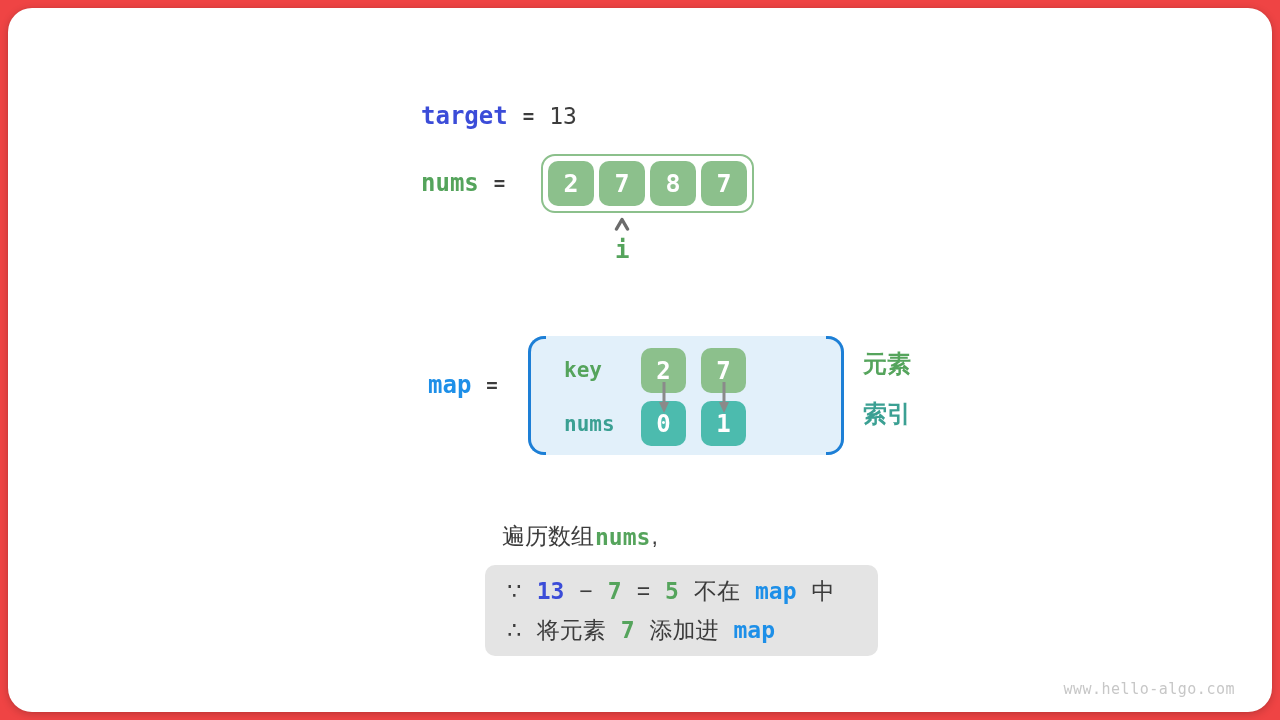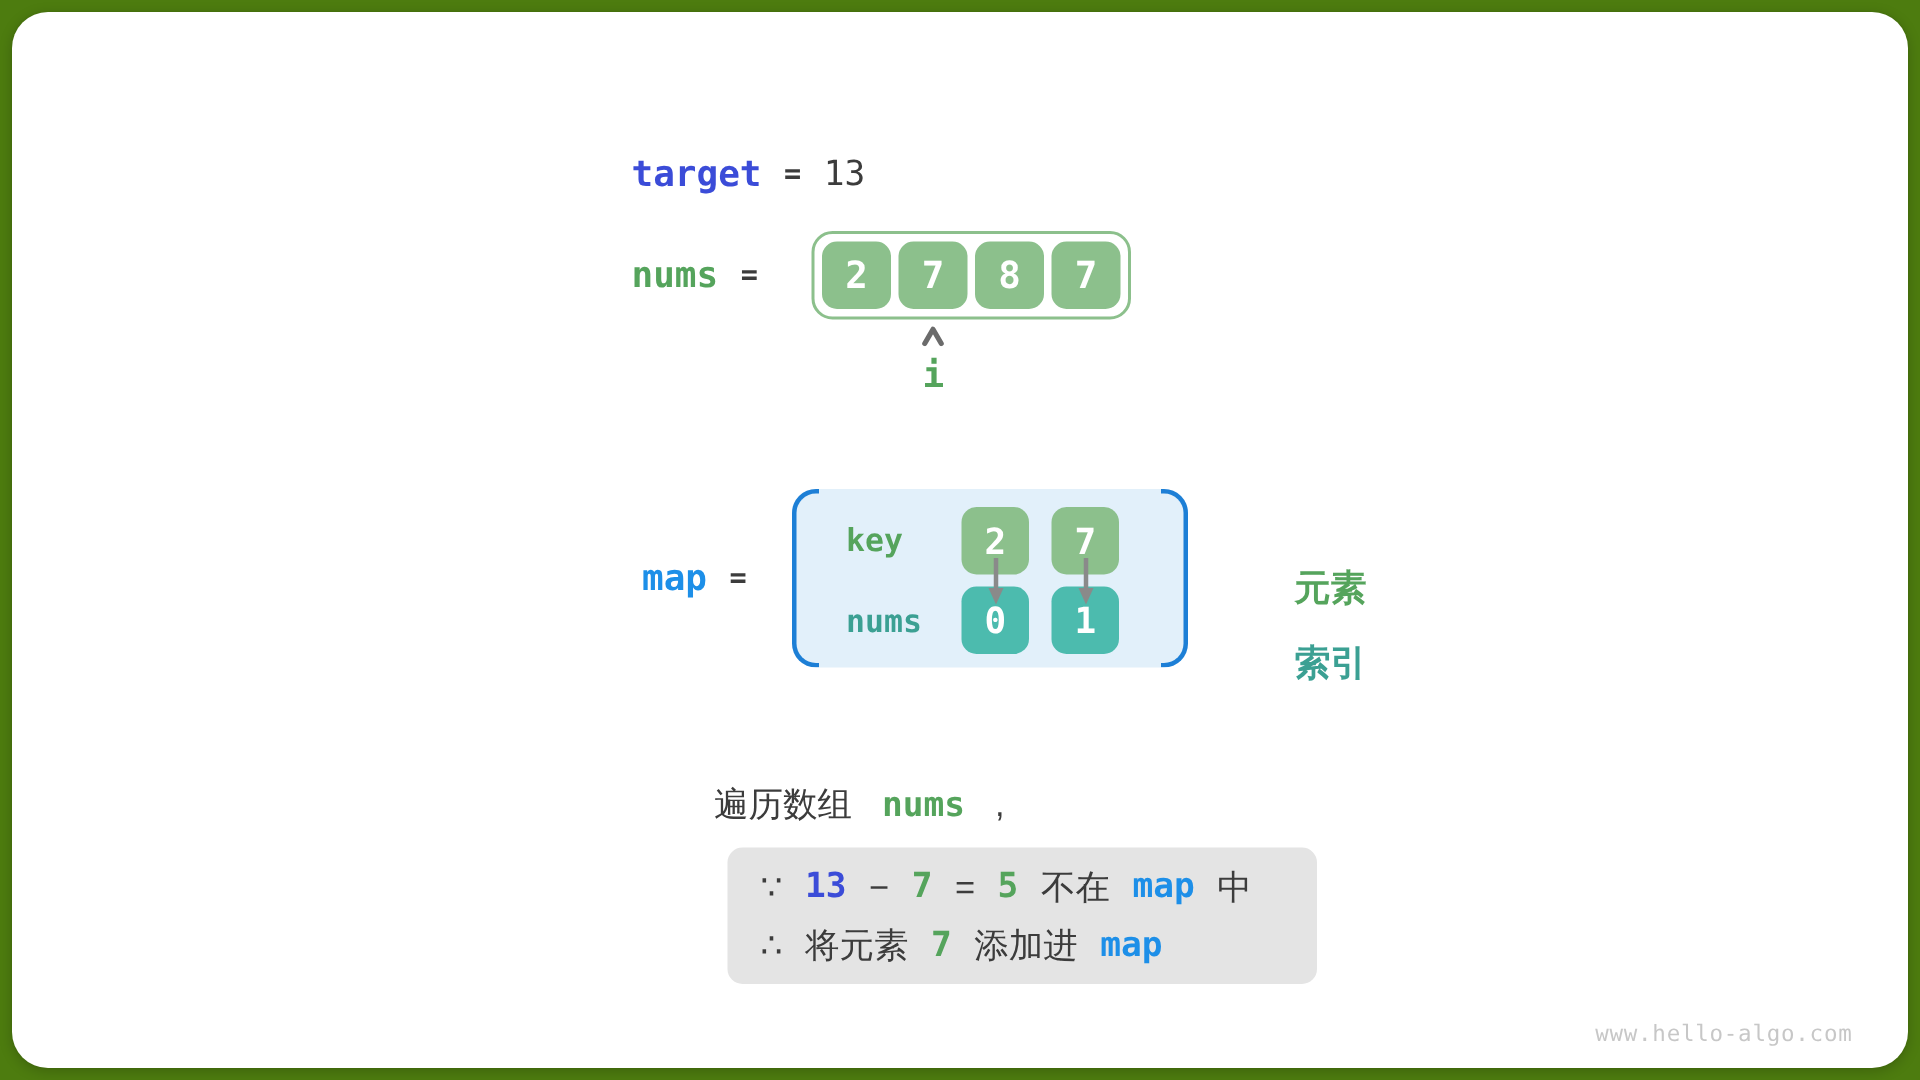--- a/index.html
+++ b/index.html
@@ -1,19 +1,19 @@
 <!DOCTYPE html>
 <html style="--indigo: #3b4cd8; --azure: #1d8fe8; --green_text: #55a45c; --green_cell: #8cc08c; --teal_cell: #4cbbae; --teal_text: #3ba093; --panel_bg: #e2f0fa; --bracket: #1d7fd6; --note_bg: #e4e4e4; --text_dark: #3c3c3c; --arrow_gray: #8a8a8a;"><head>
 <meta charset="utf-8">
 <style>
   * { margin: 0; padding: 0; box-sizing: border-box; }
   html, body { width: 1280px; height: 720px; background: #ffffff; overflow: hidden; }
   body { font-family: "Liberation Sans", "DejaVu Sans", sans-serif; }
 
-  .stage { position: relative; width: 1280px; height: 720px; background: #4d7c0f; }
+  .stage { position: relative; width: 1280px; height: 720px; background: #ef4444; }
 
   .card {
     position: absolute; left: 8px; top: 8px; right: 8px; bottom: 8px;
     background: #ffffff; border-radius: 24px;
     box-shadow: 0 2px 9px rgba(0,0,0,0.20), 0 0 2px rgba(0,0,0,0.08);
   }
 
   .mono { font-family: "DejaVu Sans Mono", monospace; }
 
   
@@ -38,42 +38,42 @@
   }
   .cell.green { background: var(--green_cell); }
   .cell.teal  { background: var(--teal_cell); }
 
   .pointer-caret { position: absolute; left: 605px; top: 209px; width: 18px; height: 14px; }
   .pointer-label { position: absolute; left: 607px; top: 228px; font-size: 24px; }
 
   
   .map-label { position: absolute; left: 420px; top: 363px; display: flex; align-items: center; gap: 15px; }
   .map-panel {
-    position: absolute; left: 520px; top: 318px; width: 264px; height: 119px;
+    position: absolute; left: 520px; top: 328px; width: 316px; height: 119px;
     background: var(--panel_bg); border-radius: 16px;
   }
   .bracket { position: absolute; top: 0; height: 100%; width: 18px; border: 3px solid var(--bracket); }
   .bracket.left  { left: 0;  border-right: none; border-radius: 16px 0 0 16px; }
   .bracket.right { right: 0; border-left: none;  border-radius: 0 16px 16px 0; }
 
   .row-label { position: absolute; left: 36px; font-family: "DejaVu Sans Mono", monospace; font-weight: bold; font-size: 21px; }
   .row-label.key   { top: 22px; color: var(--green_text); }
   .row-label.value { top: 76px; color: var(--teal_text); }
 
   .entries { position: absolute; left: 113px; top: 12px; display: flex; gap: 15px; }
   .entry { position: relative; display: flex; flex-direction: column; gap: 8px; }
   .entry .cell { width: 45px; height: 45px; font-size: 24px; }
   .kv-arrow { position: absolute; left: 16.5px; top: 34px; width: 12px; height: 32px; z-index: 2; }
 
-  .side-label { position: absolute; left: 855px; font-size: 24px; font-weight: bold; margin-top: 28px; }
+  .side-label { position: absolute; left: 855px; font-size: 24px; font-weight: bold; }
   .side-label.elements { top: 340px; color: var(--green_text); }
   .side-label.indexes  { top: 390px; color: var(--teal_text); }
 
   
-  .caption { position: absolute; left: 468px; top: 513px; display: flex; align-items: center; gap: 20px;
+  .caption { position: absolute; left: 494px; top: 513px; display: flex; align-items: center; gap: 1px;
              font-size: 23px; color: var(--text_dark); }
   .caption .code { font-family: "DejaVu Sans Mono", monospace; font-weight: bold; font-size: 23px; color: var(--green_text); }
 
   .note-box {
     position: absolute; left: 477px; top: 557px; width: 393px; height: 91px;
     background: var(--note_bg); border-radius: 10px;
     display: flex; flex-direction: column; justify-content: center; gap: 8px;
     padding-left: 22px;
   }
   .note-line { display: flex; align-items: center; gap: 15px; font-size: 23px; color: var(--text_dark); }

